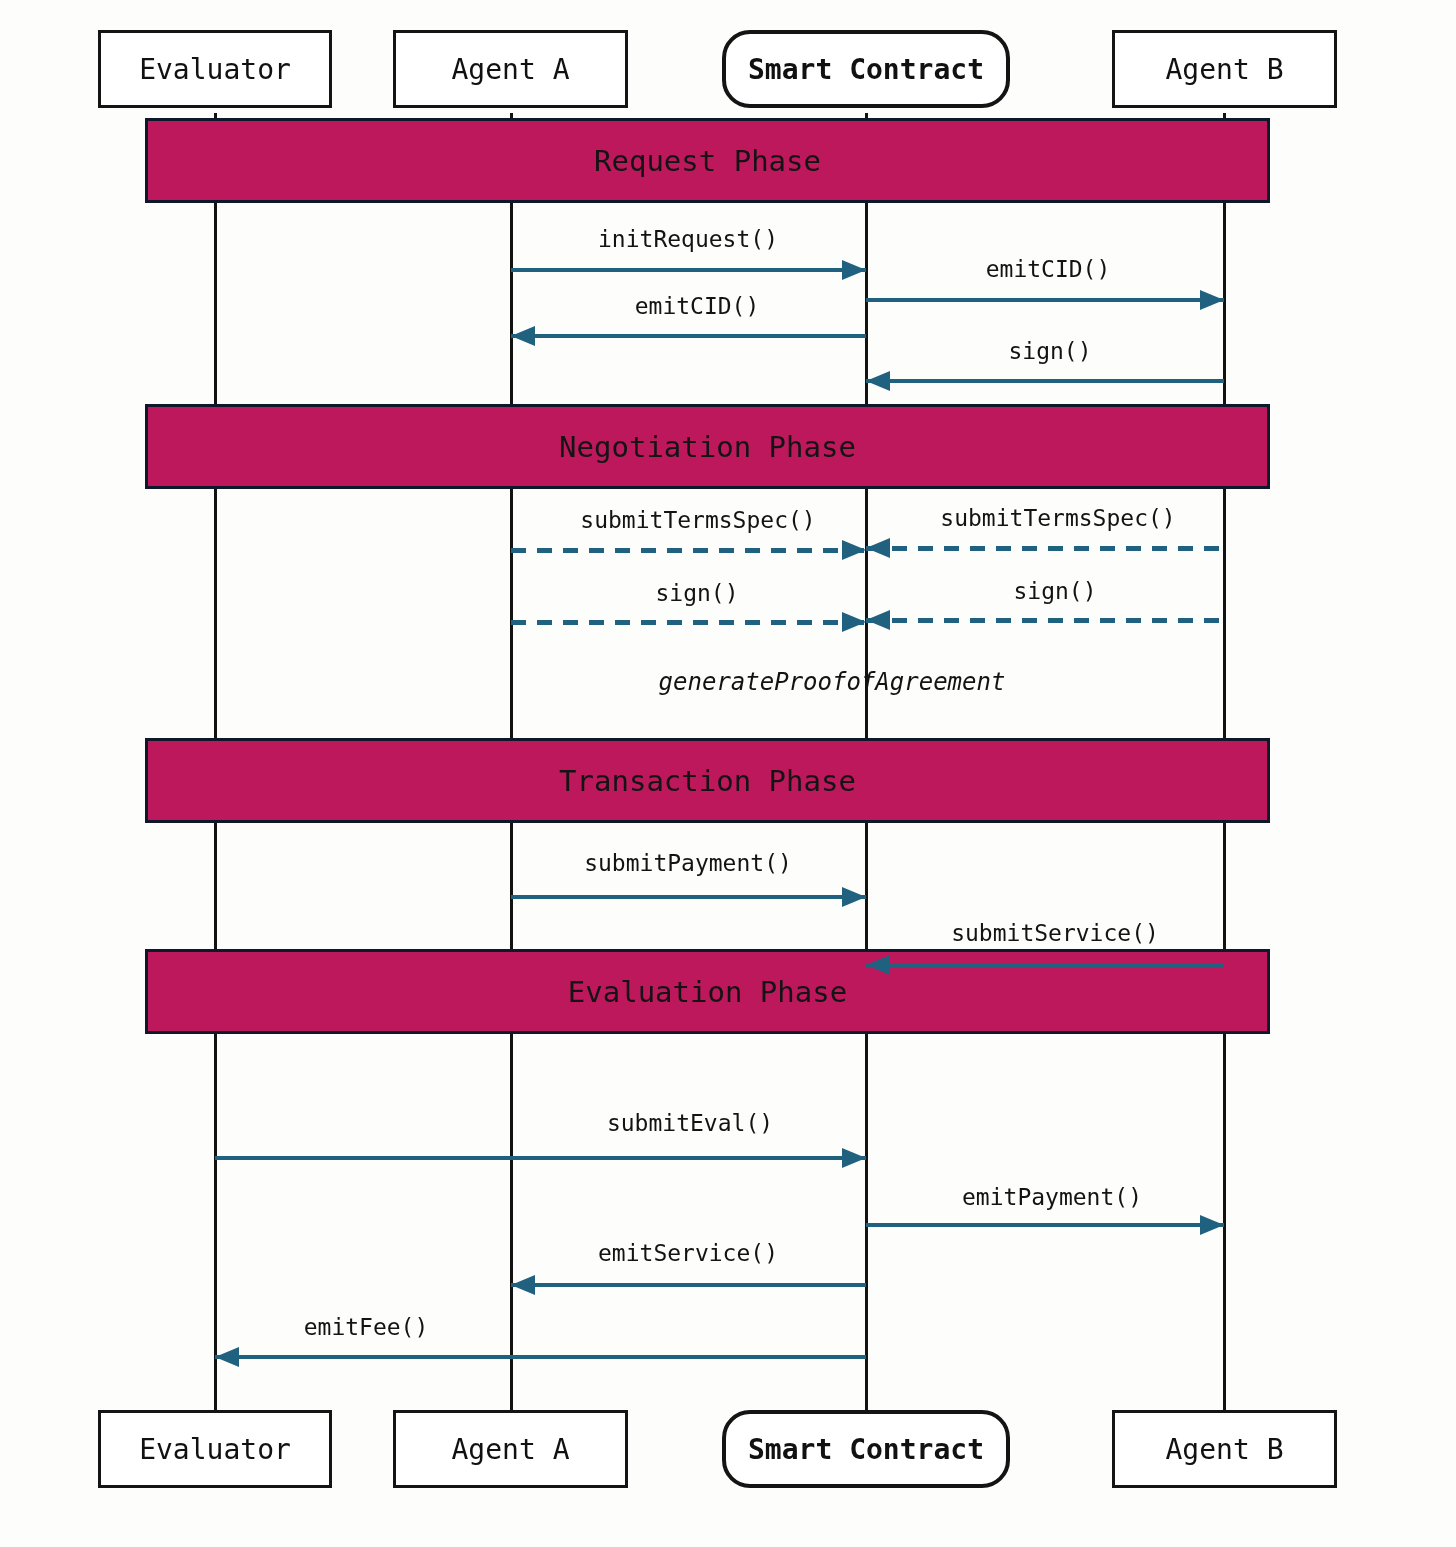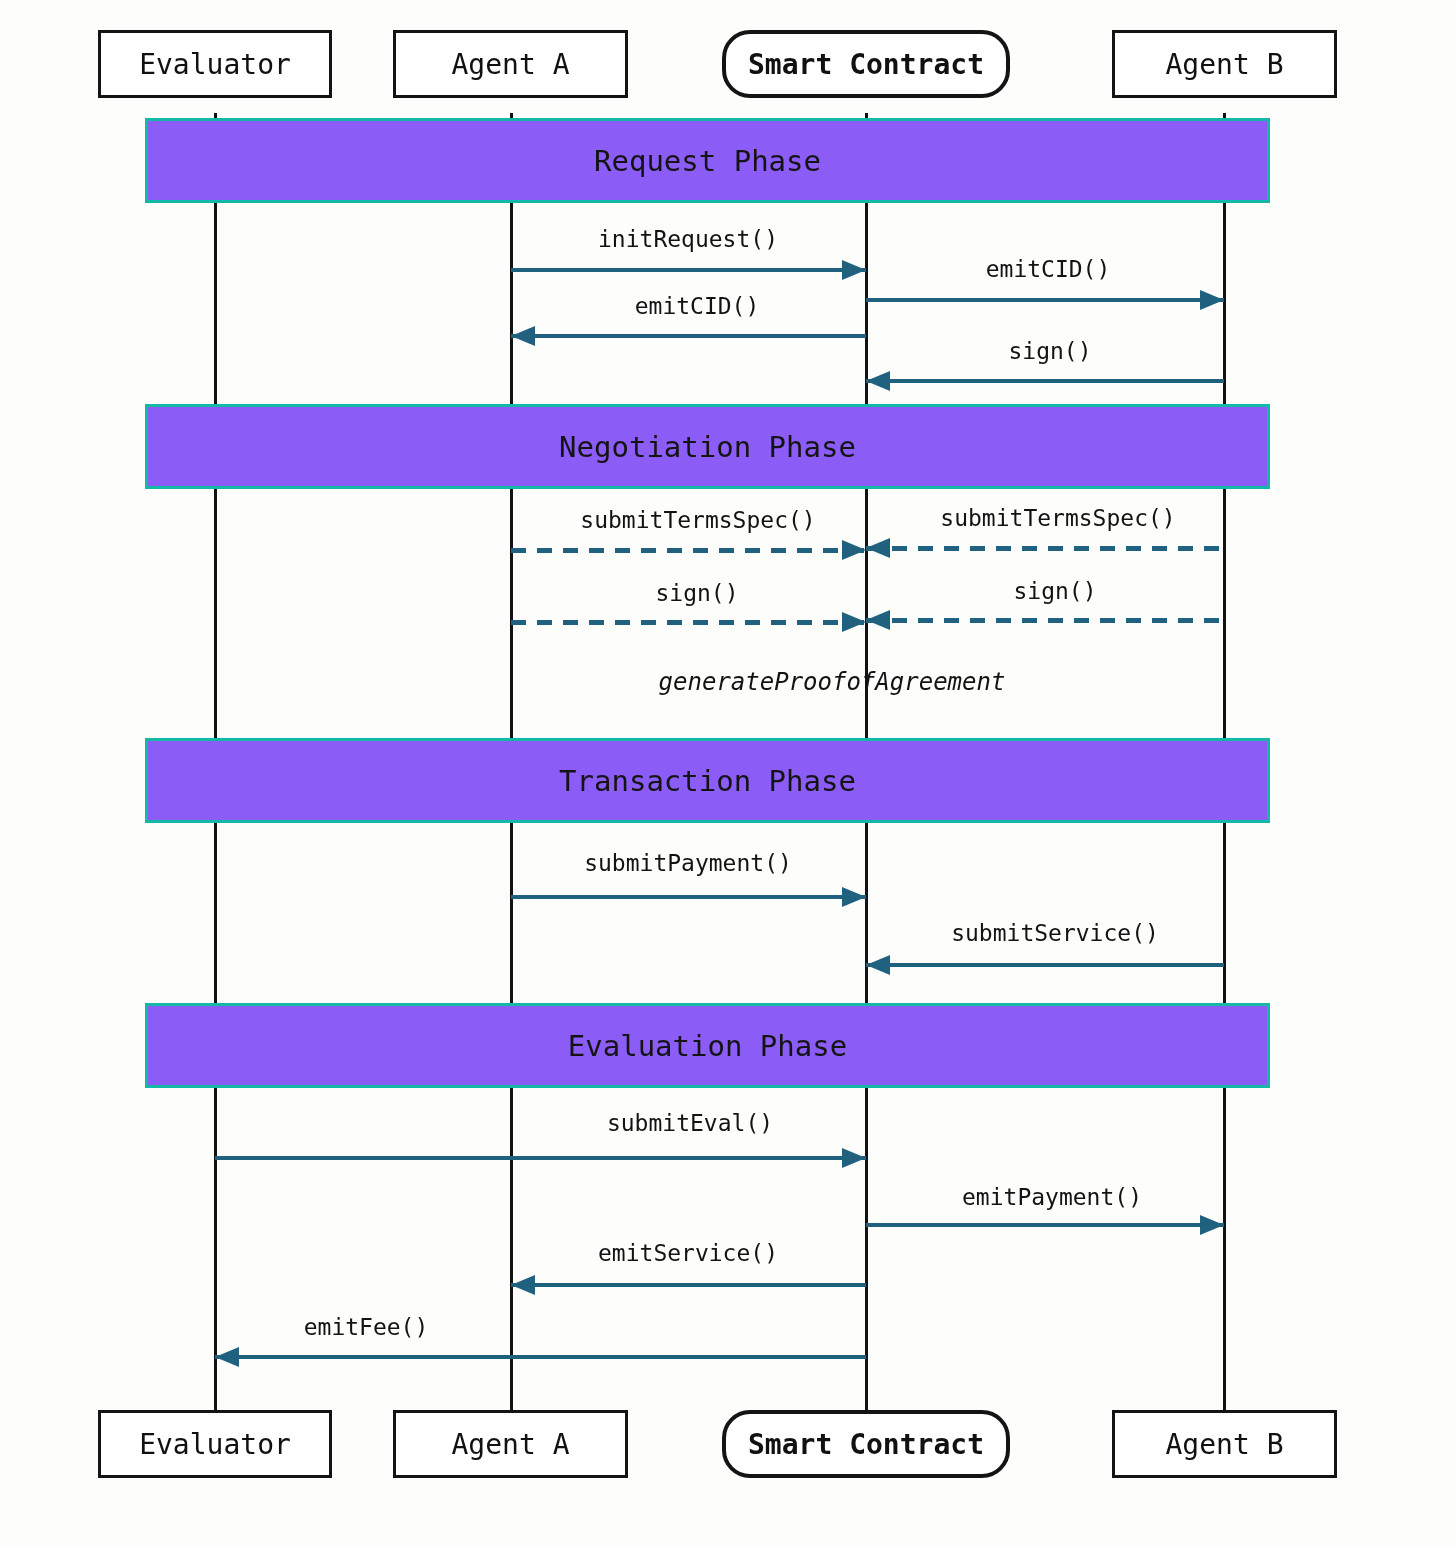--- a/index.html
+++ b/index.html
@@ -16,21 +16,21 @@
     overflow: hidden;
   }
   .lifeline {
     position: absolute;
     width: 3px;
     background: #121212;
     z-index: 1;
   }
   .actor-box {
     position: absolute;
-    height: 68px;
+    height: 78px;
     background: #ffffff;
     border: 3px solid #141414;
     box-sizing: border-box;
     display: flex;
     align-items: center;
     justify-content: center;
     z-index: 3;
     font-size: 28px;
     color: #111;
     letter-spacing: 0px;
@@ -38,22 +38,22 @@
   .actor-box.bold {
     font-weight: bold;
     border-width: 4px;
     border-radius: 28px;
   }
   .phase-band {
     position: absolute;
     left: 145px;
     width: 1125px;
     height: 85px;
-    background: #8b5cf6;
-    border: 3px solid #14b8a6;
+    background: #be185d;
+    border: 3px solid #0f172a;
     box-sizing: border-box;
     display: flex;
     align-items: center;
     justify-content: center;
     z-index: 2;
     font-size: 29px;
     color: #141414;
   }
   .msg-line {
     position: absolute;
@@ -104,21 +104,21 @@
     <div class="lifeline" style="left: 1223px; top: 113px; height: 1297px;"></div>
     <div class="phase-band" style="top: 118px;">
       <span>Request Phase</span>
     </div>
     <div class="phase-band" style="top: 738px;">
       <span>Transaction Phase</span>
     </div>
     <div class="phase-band" style="top: 404px;">
       <span>Negotiation Phase</span>
     </div>
-    <div class="phase-band" style="top: 1003px;">
+    <div class="phase-band" style="top: 949px;">
       <span>Evaluation Phase</span>
     </div>
     <div class="actor-box" style="left: 98px; top: 30px; width: 234px;">
       <span>Evaluator</span>
     </div>
     <div class="actor-box" style="left: 393px; top: 30px; width: 235px;">
       <span>Agent A</span>
     </div>
     <div class="actor-box bold" style="left: 722px; top: 30px; width: 288px;">
       <span>Smart Contract</span>

